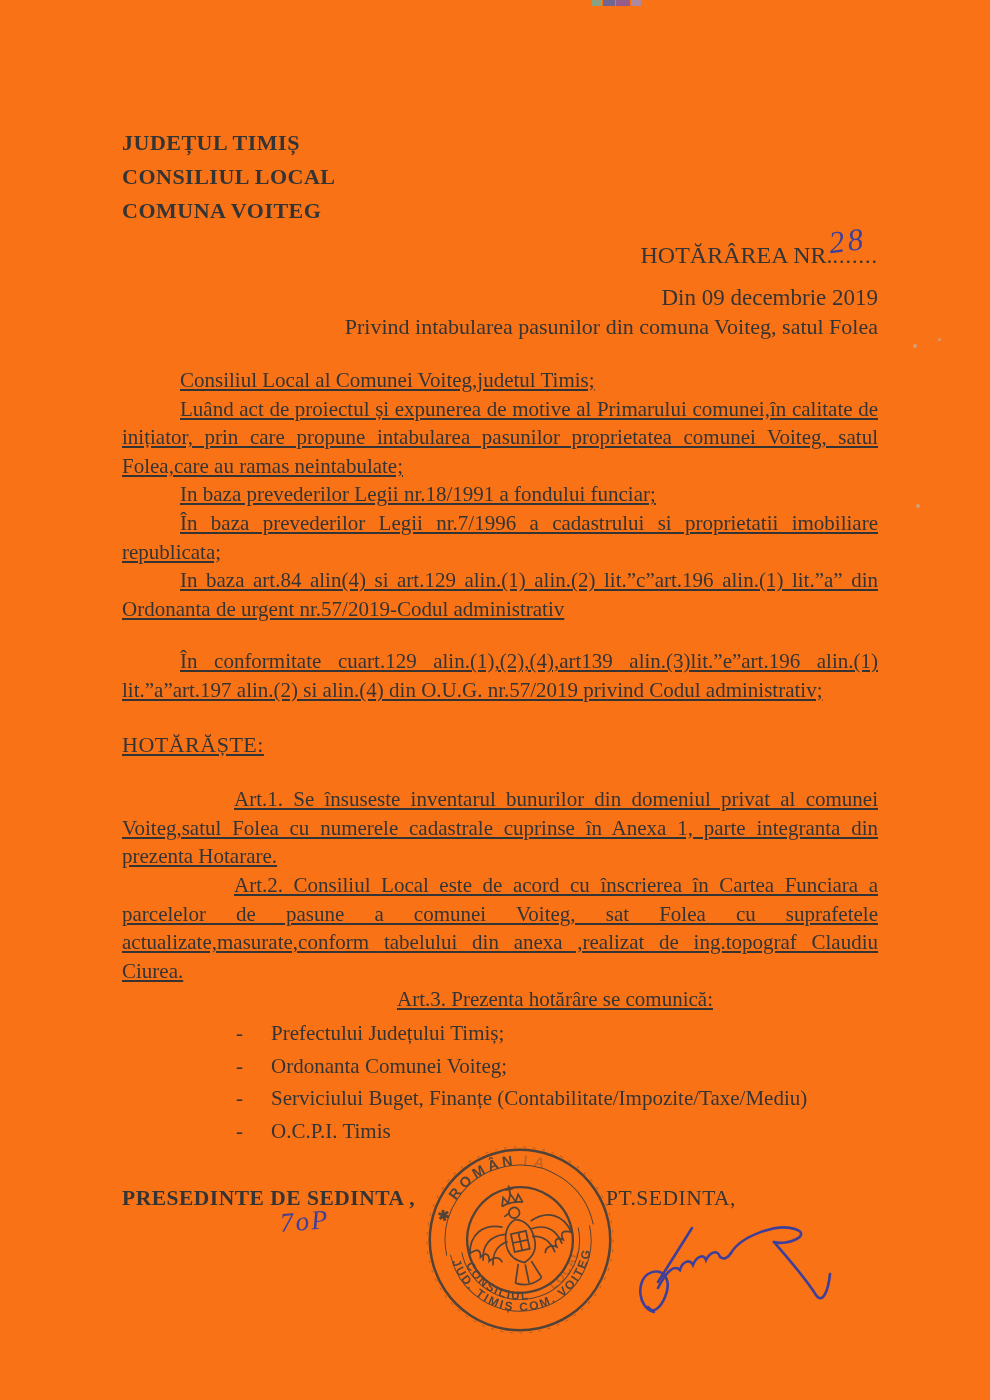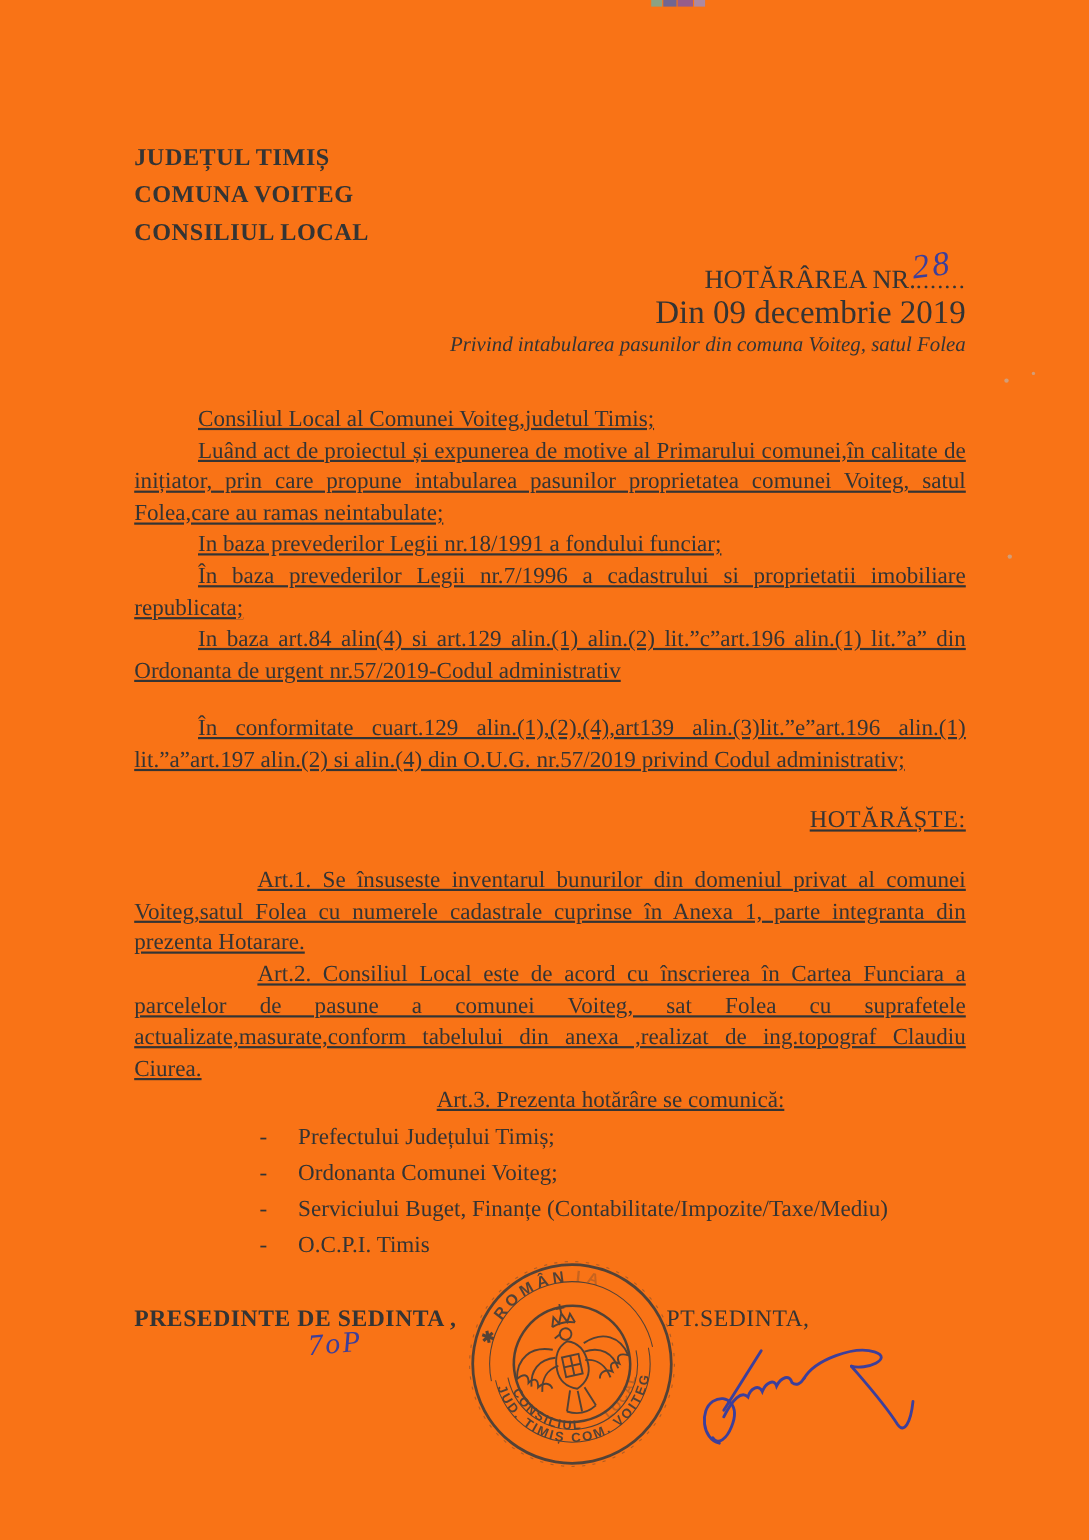--- a/index.html
+++ b/index.html
@@ -26,28 +26,28 @@
   .header{position:absolute;left:122px;top:126px;font-weight:bold;font-size:22px;line-height:34px;letter-spacing:.5px;}
   .title-block{position:absolute;left:122px;top:240px;width:756px;text-align:right;}
   .title-line1{font-size:24px;line-height:30px;position:relative;display:inline-block;}
   .dots-wrap{position:relative;display:inline-block;}
   .dots{letter-spacing:1px;font-size:22px;}
   .hand-number{
     position:absolute;left:-4px;top:-14px;
     color:#3d3f9b;font-style:italic;font-size:31px;letter-spacing:3px;
     transform:rotate(-7deg);font-weight:normal;
   }
-  .title-line2{font-size:30px;line-height:29px;}
-  .title-line3{font-size:19px;line-height:29px;font-style:italic;}
+  .title-line2{font-size:23px;line-height:29px;margin-top:12px;}
+  .title-line3{font-size:22px;line-height:29px;}
 
   .body-text{position:absolute;left:122px;top:366px;width:756px;font-size:21px;line-height:28.6px;text-align:justify;}
   .body-text p{margin:0;text-decoration:underline;}
   .p-indent{text-indent:58px;}
   .p-gap{margin-top:24px !important;}
-  .decision-heading{text-align:right;margin:26px 0 26px 0 !important;font-size:22px;letter-spacing:.5px;}
+  .decision-heading{text-align:left;margin:26px 0 26px 0 !important;font-size:22px;letter-spacing:.5px;}
   .article{text-indent:112px;}
   .article-last{text-indent:110px;text-align:center;}
   .recipients{list-style:none;margin:3px 0 0 0;padding:0 0 0 114px;text-align:left;}
   .recipients li{display:flex;line-height:32.8px;}
   .recipients .dash{width:35px;flex:0 0 35px;}
 
   .footer{position:absolute;left:0;top:1178px;width:990px;height:222px;}
   .president-label{position:absolute;left:122px;top:8px;font-size:21.5px;letter-spacing:.5px;font-weight:bold;}
   .president-signature{
     position:absolute;left:280px;top:28px;
@@ -66,22 +66,22 @@
   <span class="artifact a1"></span>
   <span class="artifact a2"></span>
   <span class="artifact a3"></span>
   <span class="artifact a4"></span>
   <span class="speck s1"></span>
   <span class="speck s2"></span>
   <span class="speck s3"></span>
 
   <div class="header">
     <div>JUDEȚUL TIMIȘ</div>
+    <div>CONSILIUL LOCAL</div>
     <div>COMUNA VOITEG</div>
-    <div>CONSILIUL LOCAL</div>
   </div>
 
   <div class="title-block">
     <div class="title-line1">
       <span>HOTĂRÂREA NR.</span><span class="dots-wrap"><span class="dots">.......</span><span class="hand-number">28</span></span>
     </div>
     <div class="title-line2">Din 09 decembrie  2019</div>
     <div class="title-line3">Privind intabularea pasunilor din comuna Voiteg, satul Folea</div>
   </div>
 

